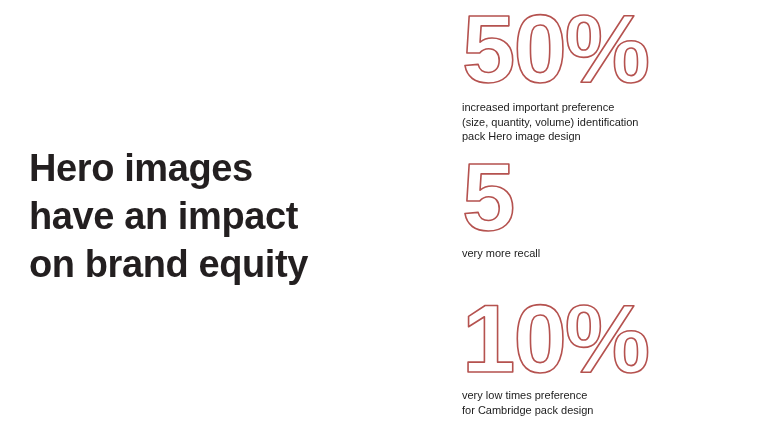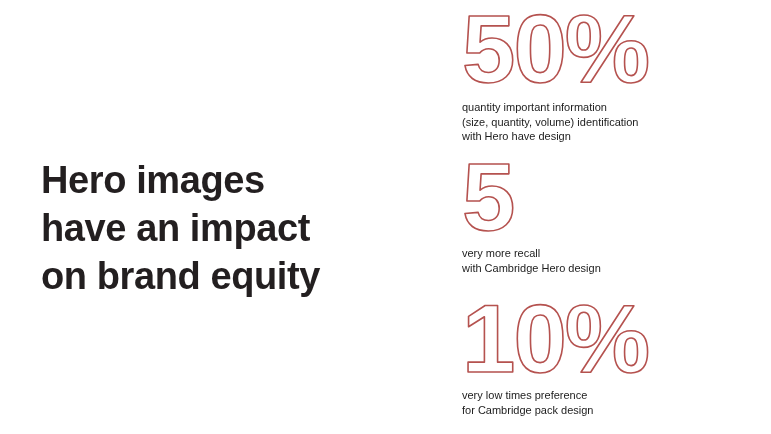--- a/index.html
+++ b/index.html
@@ -18,21 +18,21 @@
     font-family: "Liberation Sans", sans-serif;
     -webkit-font-smoothing: antialiased;
   }
 
   
   .headline {
     position: absolute;
     left: 25px;
     top: 140px;
     width: 380px;
-    margin: 16px;
+    margin: 4px;
     font-family: "Liberation Sans", sans-serif;
     font-size: 38px;
     font-weight: 700;
     line-height: 48px;
     letter-spacing: -0.4px;
     color: #231f20;
   }
   .headline .hl-line {
     display: block;
     white-space: nowrap;
@@ -104,35 +104,34 @@
 
   <div class="stats">
 
     <div class="stat stat-1">
       <div class="stat-figure">
         <svg width="300" height="80" viewBox="0 0 300 80" role="img">
           <text class="outline-text" x="0" y="70">50%</text>
         </svg>
       </div>
       <p class="stat-caption">
-        <span class="cap-line">quantity important information</span>
+        <span class="cap-line">increased important preference</span>
         <span class="cap-line">(size, quantity, volume) identification</span>
-        <span class="cap-line">with Hero have design</span>
+        <span class="cap-line">pack Hero image design</span>
       </p>
     </div>
 
     <div class="stat stat-2">
       <div class="stat-figure">
         <svg width="300" height="76" viewBox="0 0 300 76" role="img">
           <text class="outline-text" x="0" y="68">5</text>
         </svg>
       </div>
       <p class="stat-caption">
         <span class="cap-line">very more recall</span>
-        <span class="cap-line">with Cambridge Hero design</span>
       </p>
     </div>
 
     <div class="stat stat-3">
       <div class="stat-figure">
         <svg width="300" height="72" viewBox="0 0 300 72" role="img">
           <text class="outline-text" x="0" y="64">10%</text>
         </svg>
       </div>
       <p class="stat-caption">

